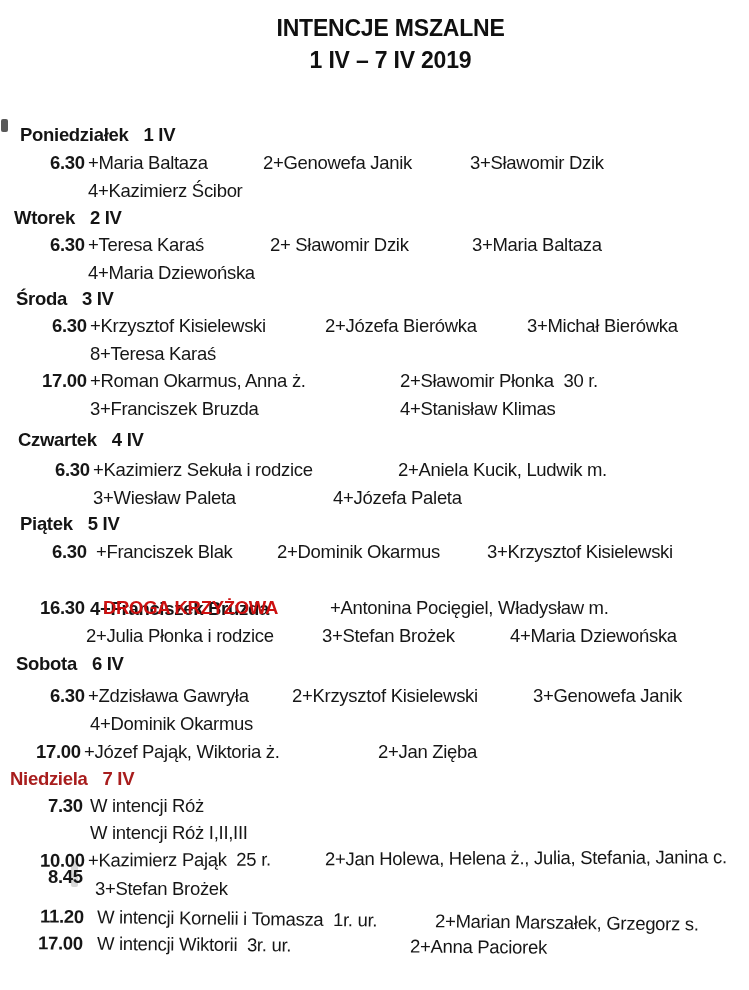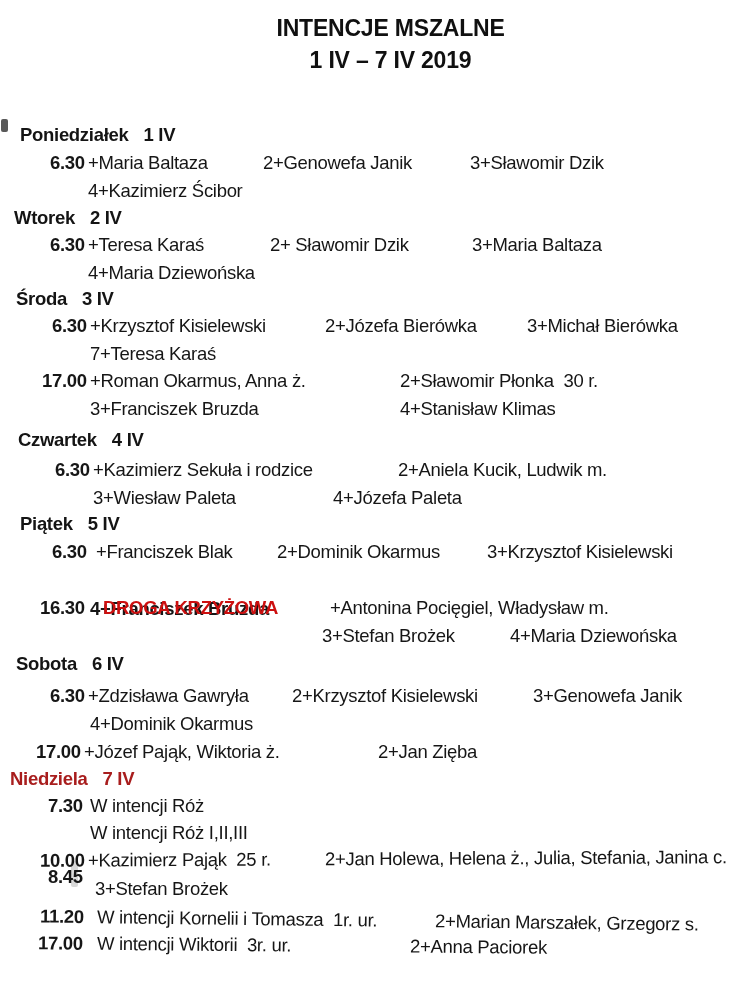--- a/index.html
+++ b/index.html
@@ -106,21 +106,21 @@
         <span class="seg text" style="left: 88px;">4+Maria Dziewońska</span>
       </div>
       <div class="line day-header" style="top: 286px; left: 16px; color: rgb(20, 20, 20);"><span>Środa</span><span class="day-date">3 IV</span></div>
       <div class="line row" style="top: 313px;">
         <span class="seg time" style="left: 52px;">6.30</span>
         <span class="seg text" style="left: 90px;">+Krzysztof Kisielewski</span>
         <span class="seg text" style="left: 325px;">2+Józefa Bierówka</span>
         <span class="seg text" style="left: 527px;">3+Michał Bierówka</span>
       </div>
       <div class="line row" style="top: 341px;">
-        <span class="seg text" style="left: 90px;">7+Teresa Karaś</span>
+        <span class="seg text" style="left: 90px;">8+Teresa Karaś</span>
       </div>
       <div class="line row" style="top: 368px;">
         <span class="seg time" style="left: 42px;">17.00</span>
         <span class="seg text" style="left: 90px;">+Roman Okarmus, Anna ż.</span>
         <span class="seg text" style="left: 400px;">2+Sławomir Płonka  30 r.</span>
       </div>
       <div class="line row" style="top: 396px;">
         <span class="seg text" style="left: 90px;">3+Franciszek Bruzda</span>
         <span class="seg text" style="left: 400px;">4+Stanisław Klimas</span>
       </div>
@@ -143,20 +143,21 @@
       </div>
       <div class="line row" style="top: 596px; font-weight: bold;">
         <span class="seg text" style="left: 90px;">4+Franciszek Bruzda</span>
       </div>
       <div class="line row" style="top: 595px;">
         <span class="seg time" style="left: 40px;">16.30</span>
         <span class="seg event" style="left: 103px; color: rgb(204, 15, 15);">DROGA KRZYŻOWA</span>
         <span class="seg text" style="left: 330px;">+Antonina Pocięgiel, Władysław m.</span>
       </div>
       <div class="line row" style="top: 623px;">
+        <span class="seg text" style="left: 86px;">2+Julia Płonka i rodzice</span>
         <span class="seg text" style="left: 322px;">3+Stefan Brożek</span>
         <span class="seg text" style="left: 510px;">4+Maria Dziewońska</span>
       </div>
       <div class="line day-header" style="top: 651px; left: 16px; color: rgb(20, 20, 20);"><span>Sobota</span><span class="day-date">6 IV</span></div>
       <div class="line row" style="top: 683px;">
         <span class="seg time" style="left: 50px;">6.30</span>
         <span class="seg text" style="left: 88px;">+Zdzisława Gawryła</span>
         <span class="seg text" style="left: 292px;">2+Krzysztof Kisielewski</span>
         <span class="seg text" style="left: 533px;">3+Genowefa Janik</span>
       </div>

